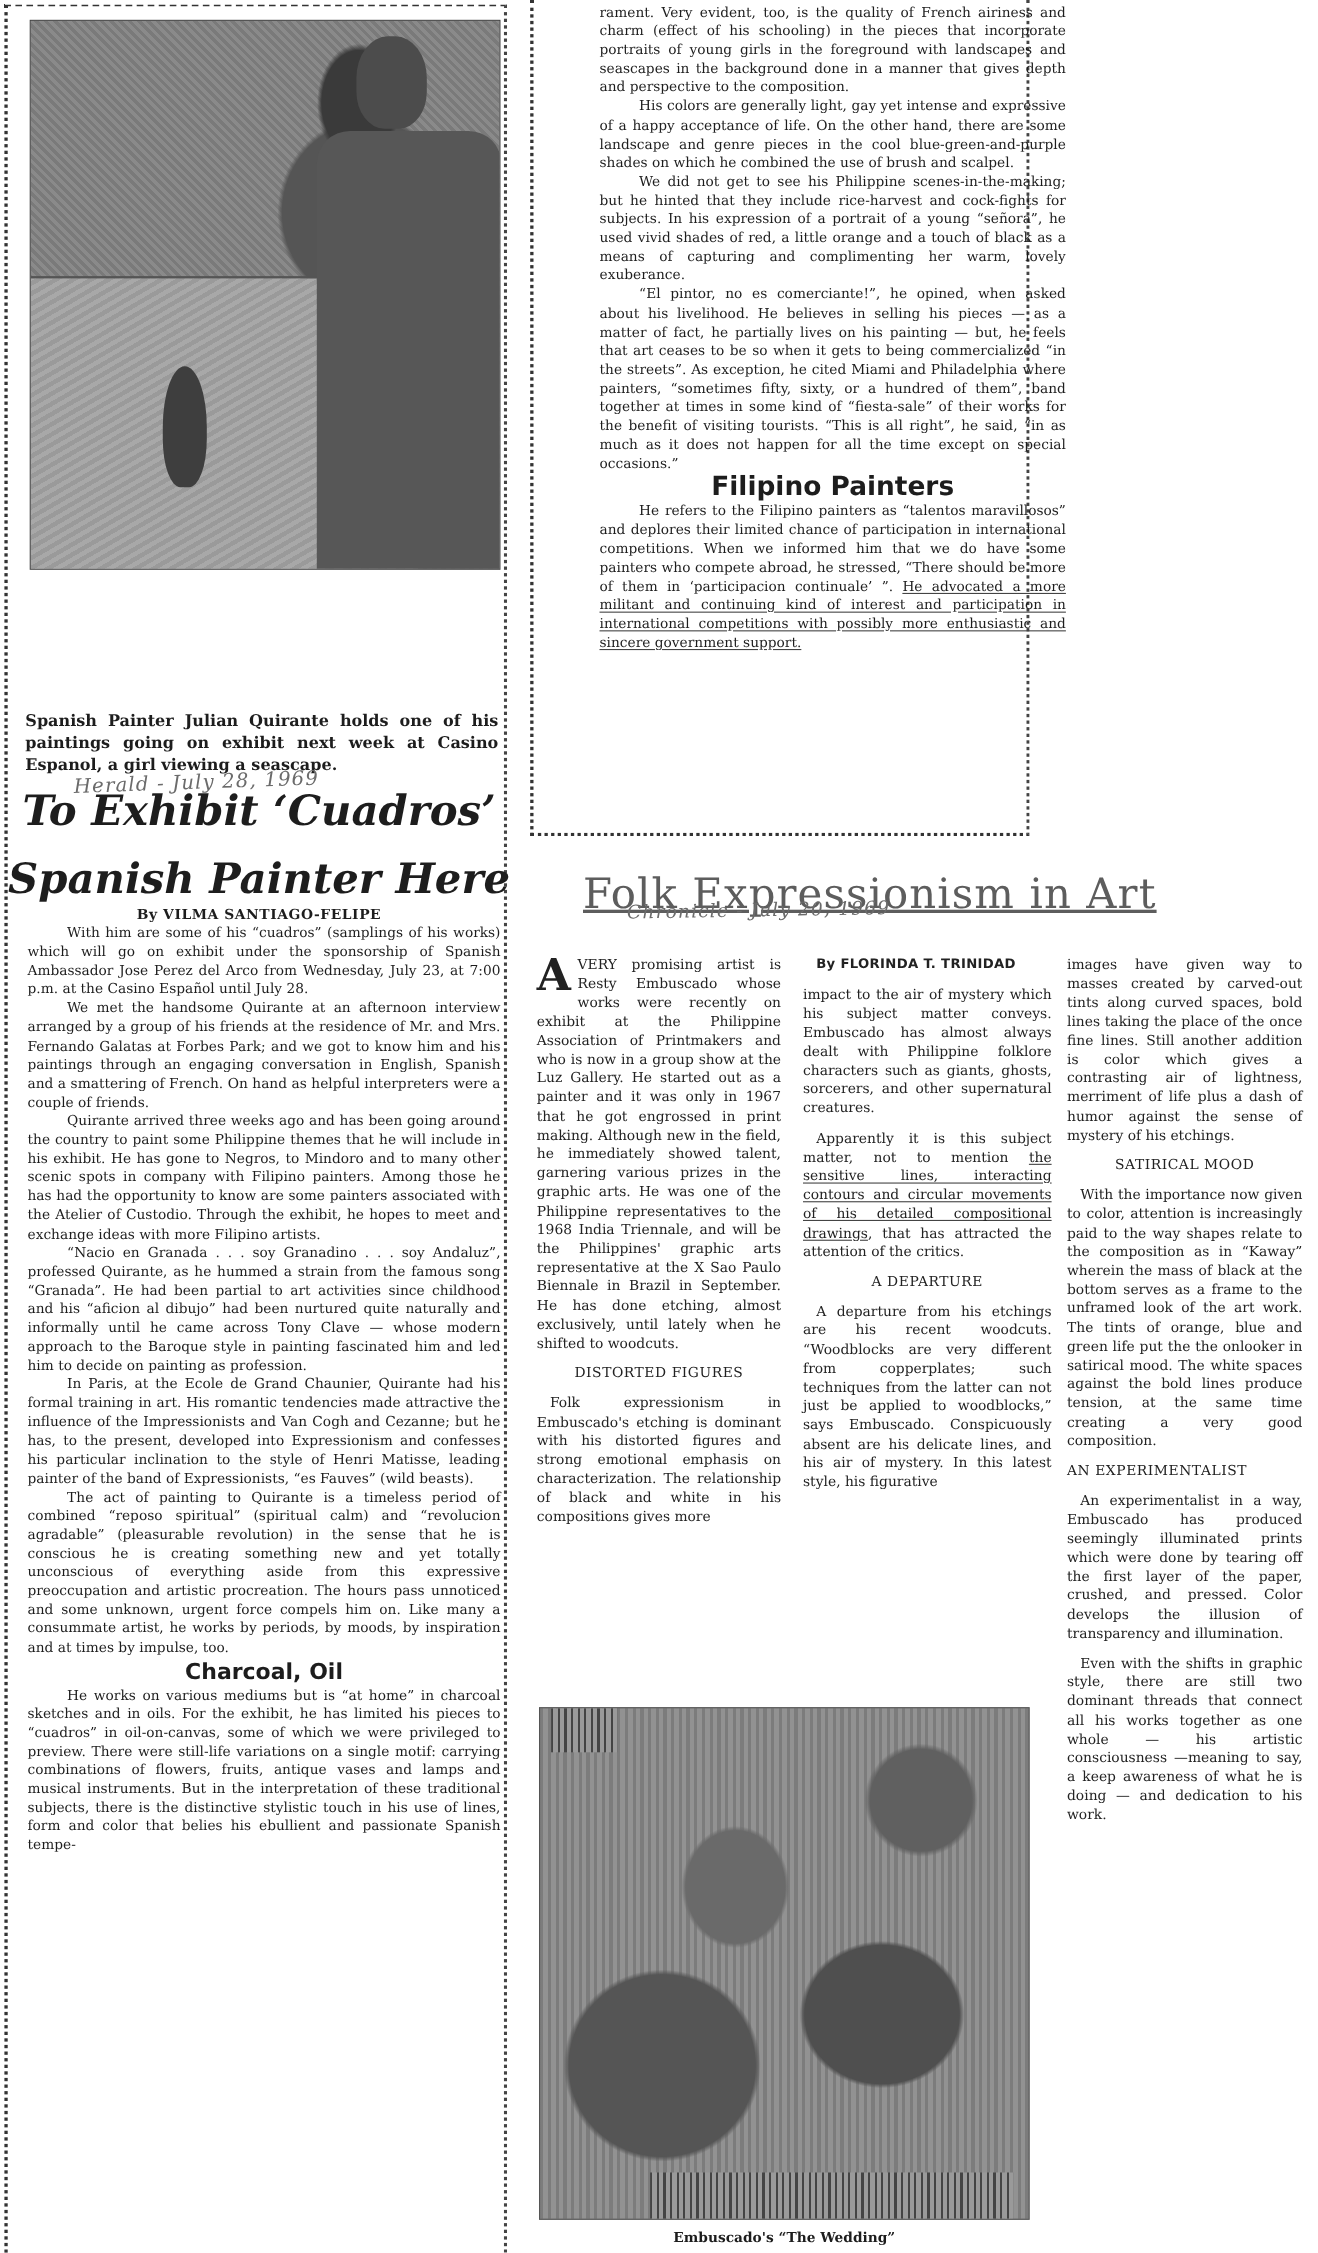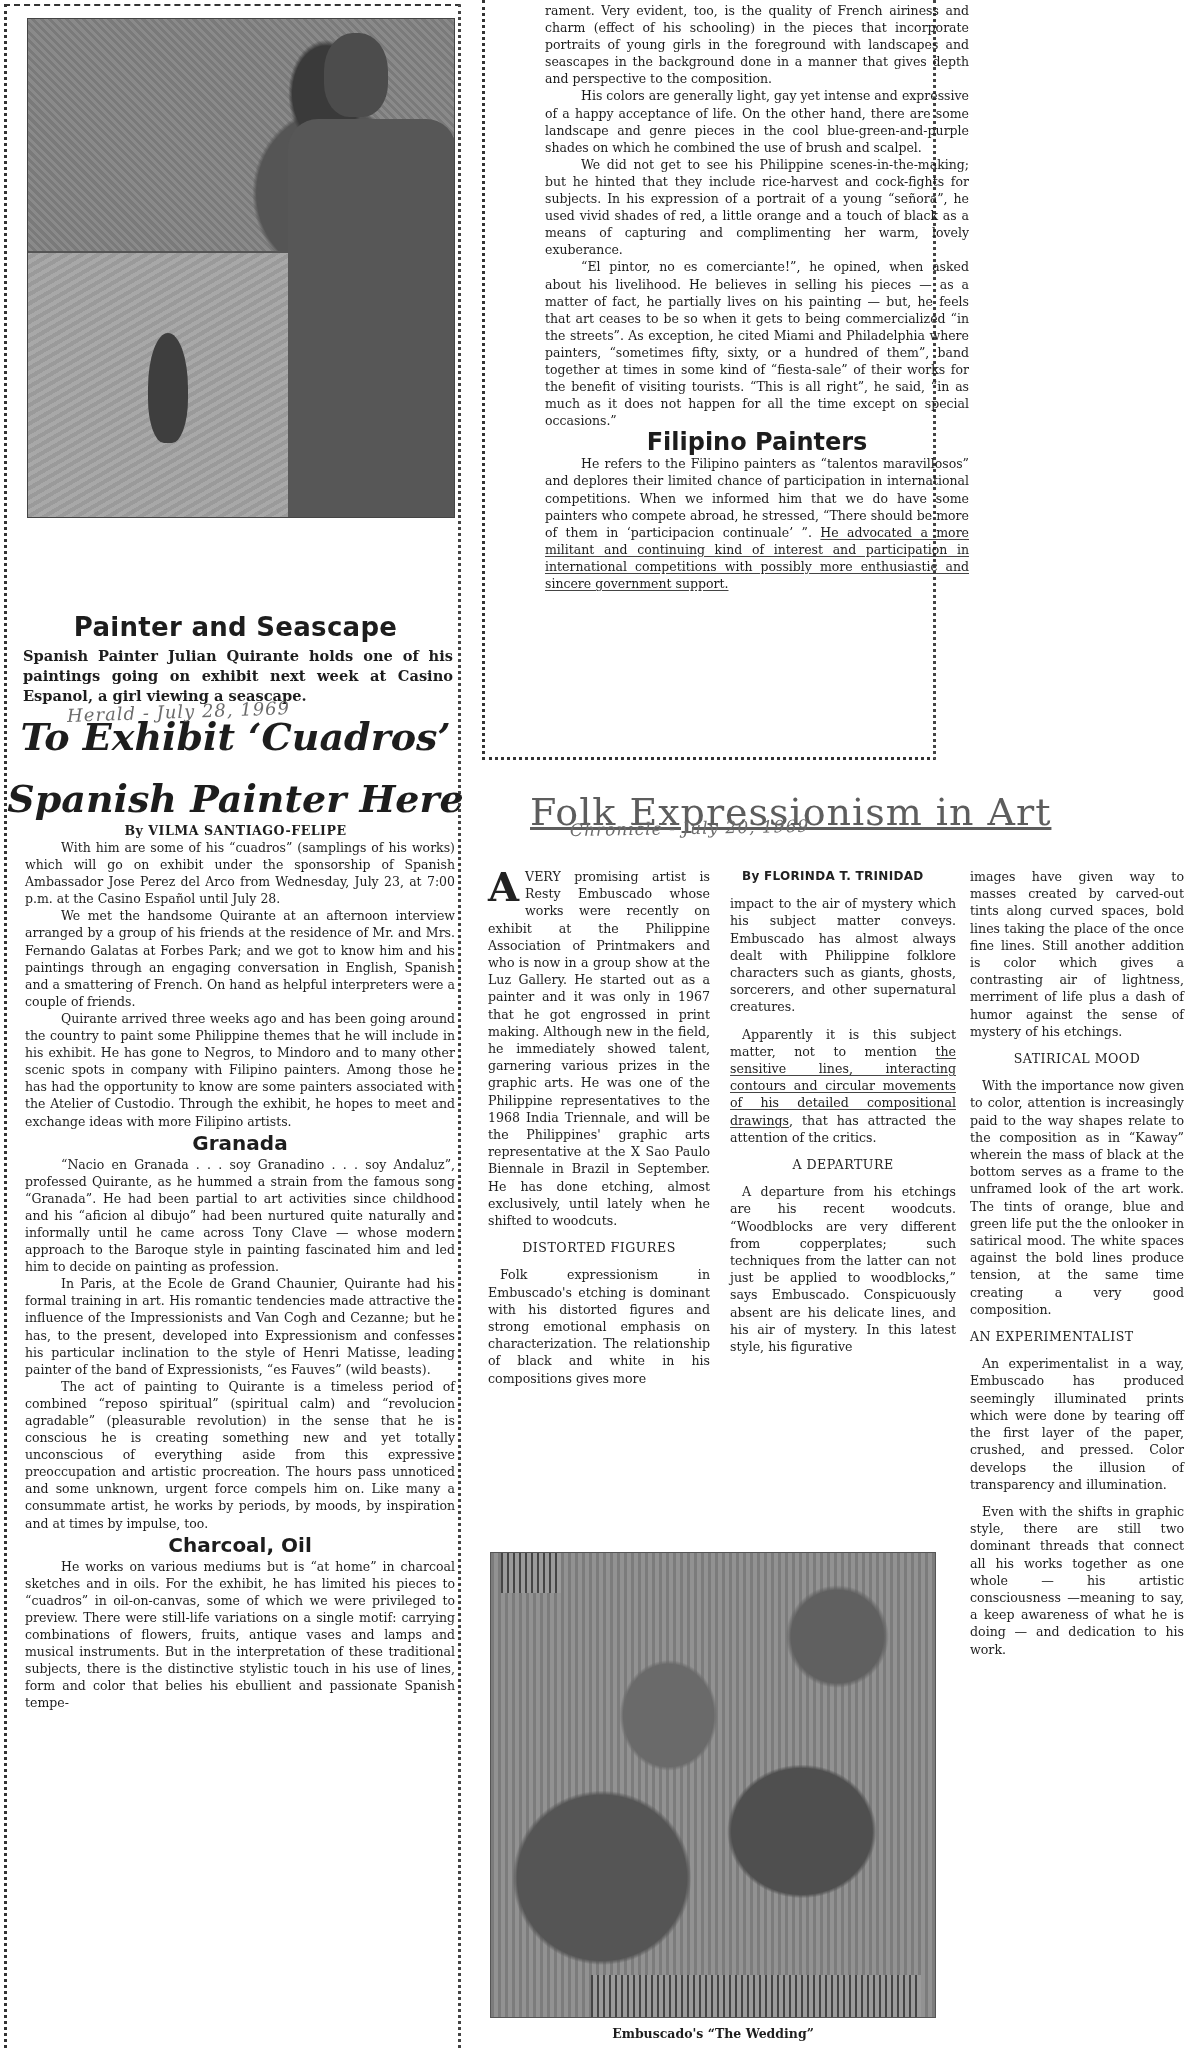--- a/index.html
+++ b/index.html
@@ -152,36 +152,34 @@
     <div class="canvas">
       <div class="fig"></div>
       <div class="flowers"></div>
     </div>
     <div class="person">
       <div class="head"></div>
       <div class="torso"></div>
     </div>
   </div>
 
-  <div class="caption-head">Painter and Seascape</div>
   <div class="caption-text">Spanish Painter Julian Quirante holds one of his paintings going on exhibit next week at Casino Espanol, a girl viewing a seascape.</div>
 
   <div class="headline1">
     <div>To Exhibit ‘Cuadros’</div>
     <div>Spanish Painter Here</div>
   </div>
   <div class="handwrite hw1">Herald - July 28, 1969</div>
 
   <div class="byline1">By VILMA SANTIAGO-FELIPE</div>
 
   <div class="col1-body">
     <p>With him are some of his “cuadros” (samplings of his works) which will go on exhibit under the sponsorship of Spanish Ambassador Jose Perez del Arco from Wednesday, July 23, at 7:00 p.m. at the Casino Español until July 28.</p>
     <p>We met the handsome Quirante at an afternoon interview arranged by a group of his friends at the residence of Mr. and Mrs. Fernando Galatas at Forbes Park; and we got to know him and his paintings through an engaging conversation in English, Spanish and a smattering of French. On hand as helpful interpreters were a couple of friends.</p>
     <p>Quirante arrived three weeks ago and has been going around the country to paint some Philippine themes that he will include in his exhibit. He has gone to Negros, to Mindoro and to many other scenic spots in company with Filipino painters. Among those he has had the opportunity to know are some painters associated with the Atelier of Custodio. Through the exhibit, he hopes to meet and exchange ideas with more Filipino artists.</p>
-    <h3>Granada</h3>
     <p>“Nacio en Granada . . . soy Granadino . . . soy Andaluz”, professed Quirante, as he hummed a strain from the famous song “Granada”. He had been partial to art activities since childhood and his “aficion al dibujo” had been nurtured quite naturally and informally until he came across Tony Clave — whose modern approach to the Baroque style in painting fascinated him and led him to decide on painting as profession.</p>
     <p>In Paris, at the Ecole de Grand Chaunier, Quirante had his formal training in art. His romantic tendencies made attractive the influence of the Impressionists and Van Cogh and Cezanne; but he has, to the present, developed into Expressionism and confesses his particular inclination to the style of Henri Matisse, leading painter of the band of Expressionists, “es Fauves” (wild beasts).</p>
     <p>The act of painting to Quirante is a timeless period of combined “reposo spiritual” (spiritual calm) and “revolucion agradable” (pleasurable revolution) in the sense that he is conscious he is creating something new and yet totally unconscious of everything aside from this expressive preoccupation and artistic procreation. The hours pass unnoticed and some unknown, urgent force compels him on. Like many a consummate artist, he works by periods, by moods, by inspiration and at times by impulse, too.</p>
     <h3>Charcoal, Oil</h3>
     <p>He works on various mediums but is “at home” in charcoal sketches and in oils. For the exhibit, he has limited his pieces to “cuadros” in oil-on-canvas, some of which we were privileged to preview. There were still-life variations on a single motif: carrying combinations of flowers, fruits, antique vases and lamps and musical instruments. But in the interpretation of these traditional subjects, there is the distinctive stylistic touch in his use of lines, form and color that belies his ebullient and passionate Spanish tempe-</p>
   </div>
 </div>
 
 <div class="clip1b">
   <div class="col2-body">

